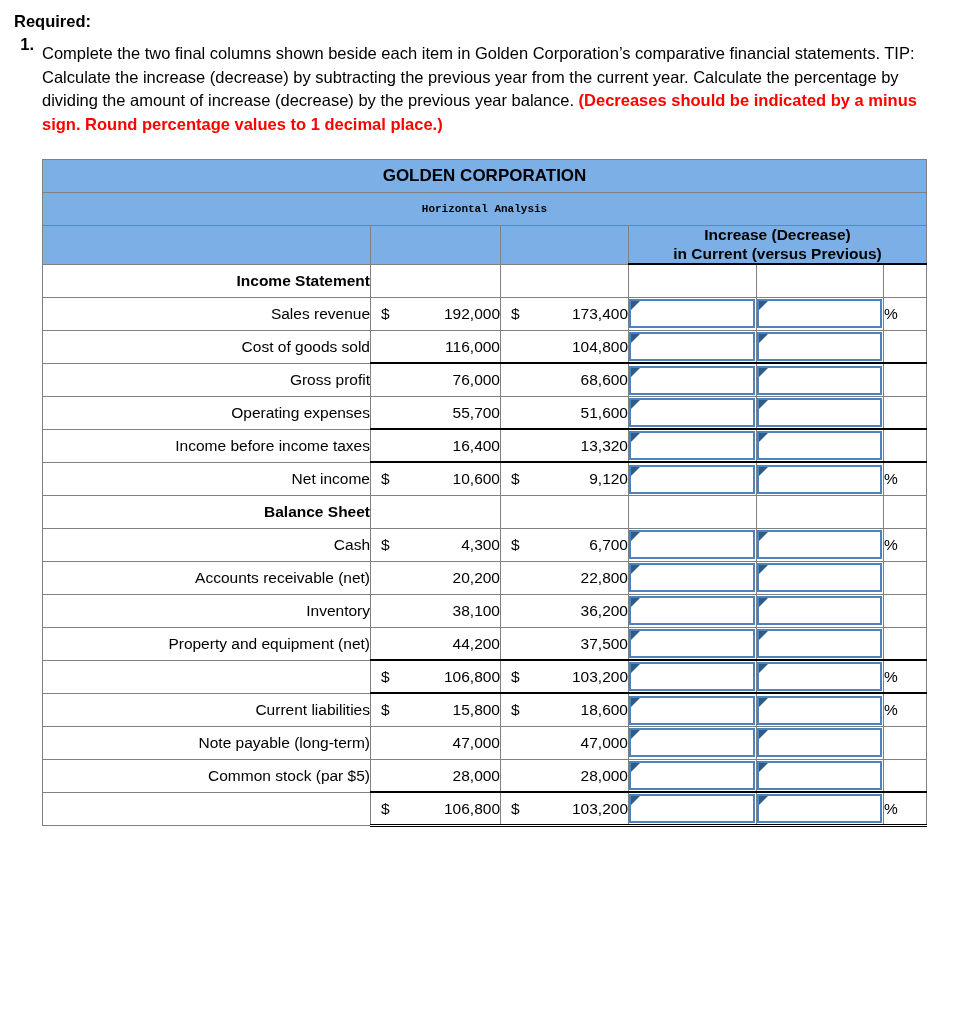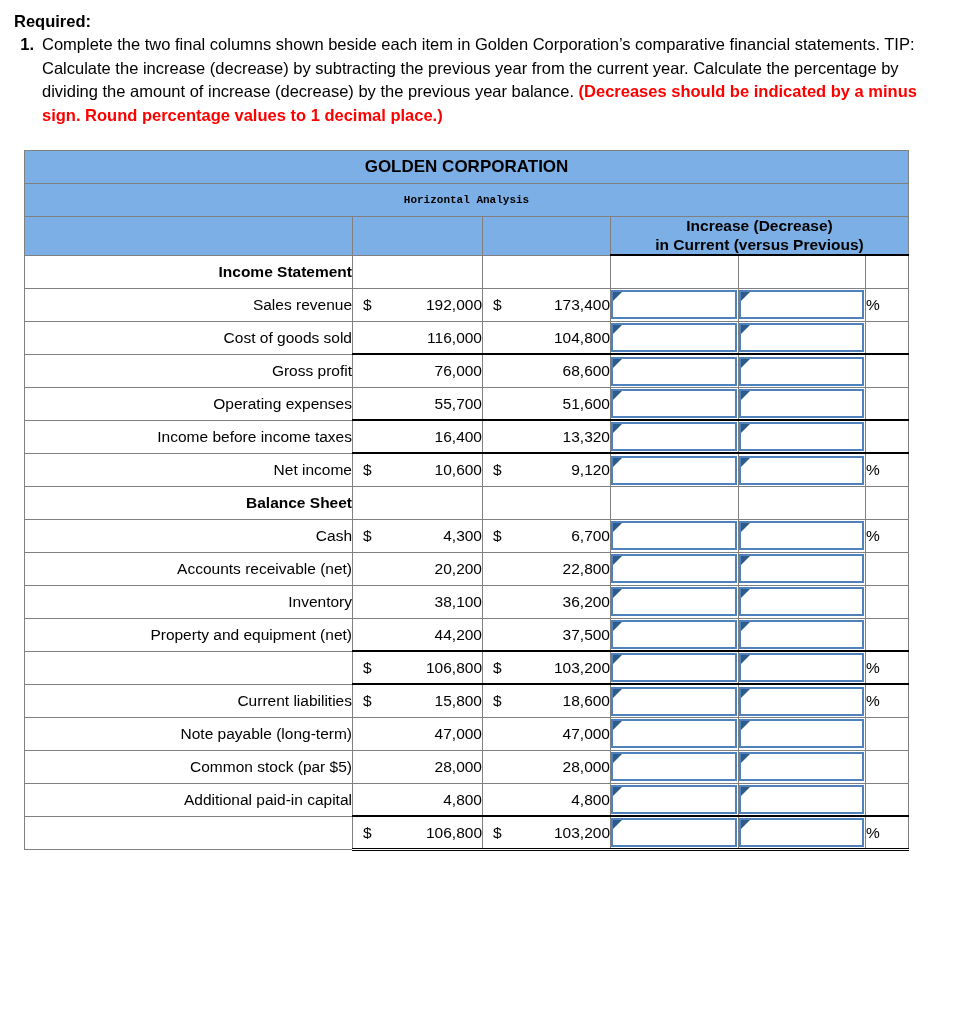--- a/index.html
+++ b/index.html
@@ -34,29 +34,30 @@
   .req-num {
     font-weight: bold;
     width: 20px;
     flex: 0 0 20px;
     text-align: right;
     padding-right: 8px;
   }
   .req-text {
     flex: 1;
     max-width: 880px;
+    margin-top: 9px;
   }
   .red-note {
     color: #ff0000;
     font-weight: bold;
   }
 
   
   .table-wrap {
-    margin-left: 24px;
+    margin-left: 42px;
     margin-top: 22px;
     width: 884px;
   }
   table.fin {
     border-collapse: collapse;
     table-layout: fixed;
     width: 884px;
     font-size: 15px;
   }
   table.fin td {
@@ -439,36 +440,20 @@
             </span>
           </td>
           <td class="inputcell">
             <span class="inp">
               <input type="text" class="inp-inner" style="">
             </span>
           </td>
           <td class="pctsym"></td>
         </tr>
         <tr>
-          <td class="lbl">Additional paid-in capital</td>
-          <td class="num">4,800</td>
-          <td class="num">4,800</td>
-          <td class="inputcell">
-            <span class="inp">
-              <input type="text" class="inp-inner" style="">
-            </span>
-          </td>
-          <td class="inputcell">
-            <span class="inp">
-              <input type="text" class="inp-inner" style="">
-            </span>
-          </td>
-          <td class="pctsym"></td>
-        </tr>
-        <tr>
           <td class="lbl"></td>
           <td class="num topline dblline"><span class="dollar">$</span>106,800</td>
           <td class="num topline dblline"><span class="dollar">$</span>103,200</td>
           <td class="inputcell topline dblline">
             <span class="inp">
               <input type="text" class="inp-inner" style="">
             </span>
           </td>
           <td class="inputcell topline dblline">
             <span class="inp">

